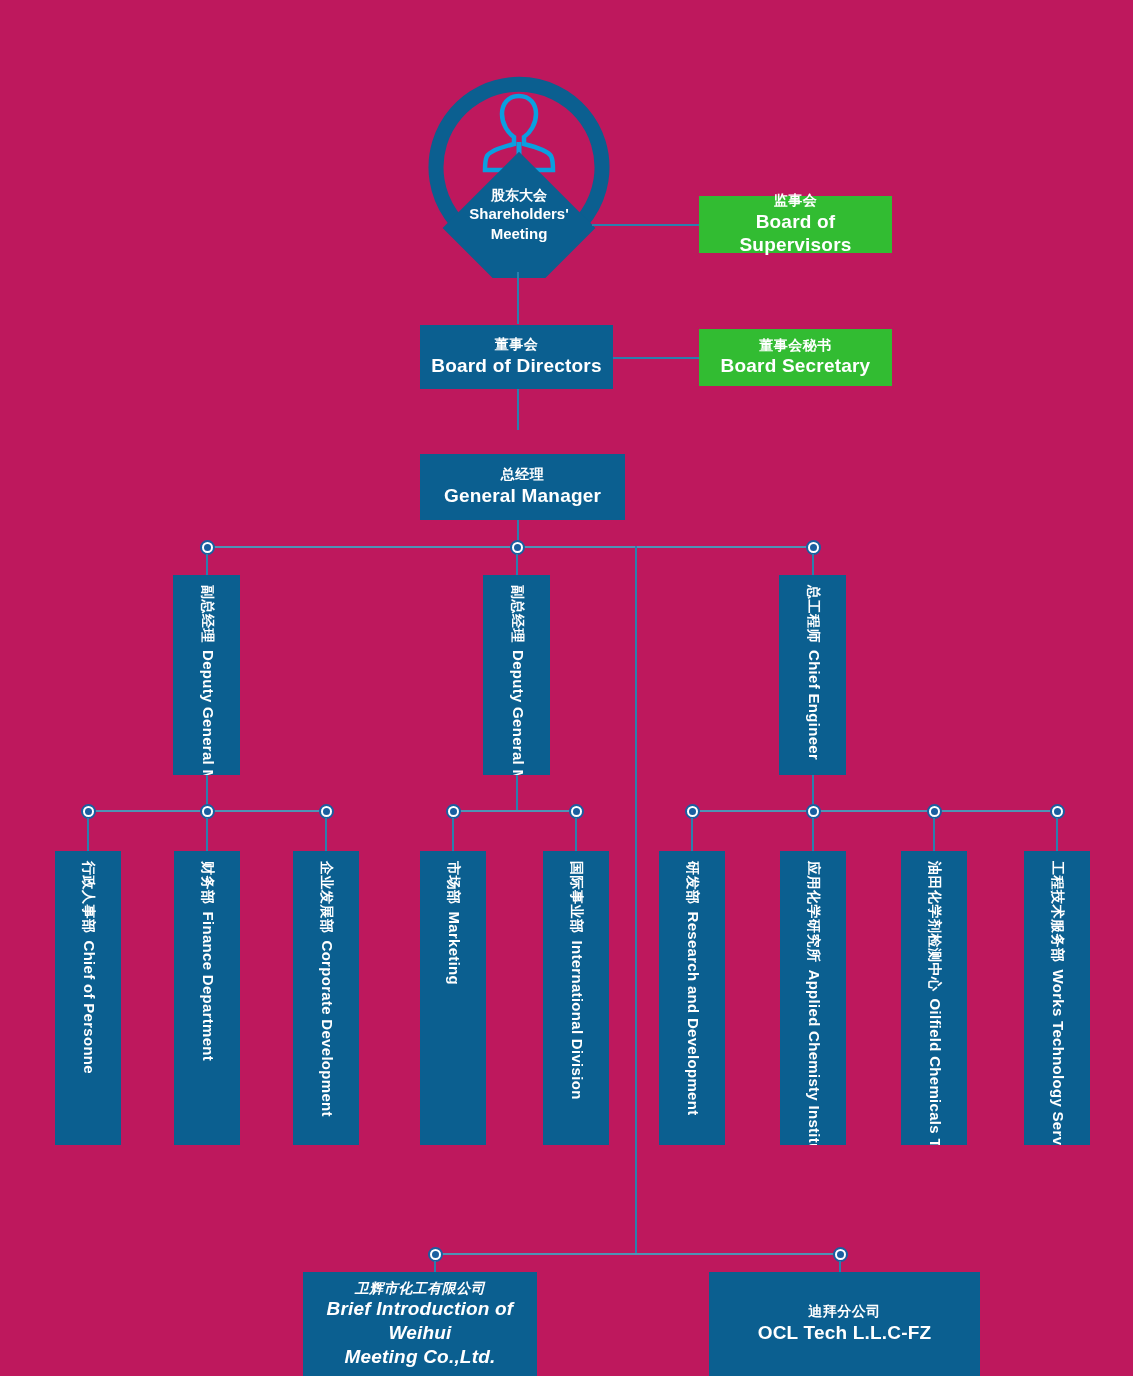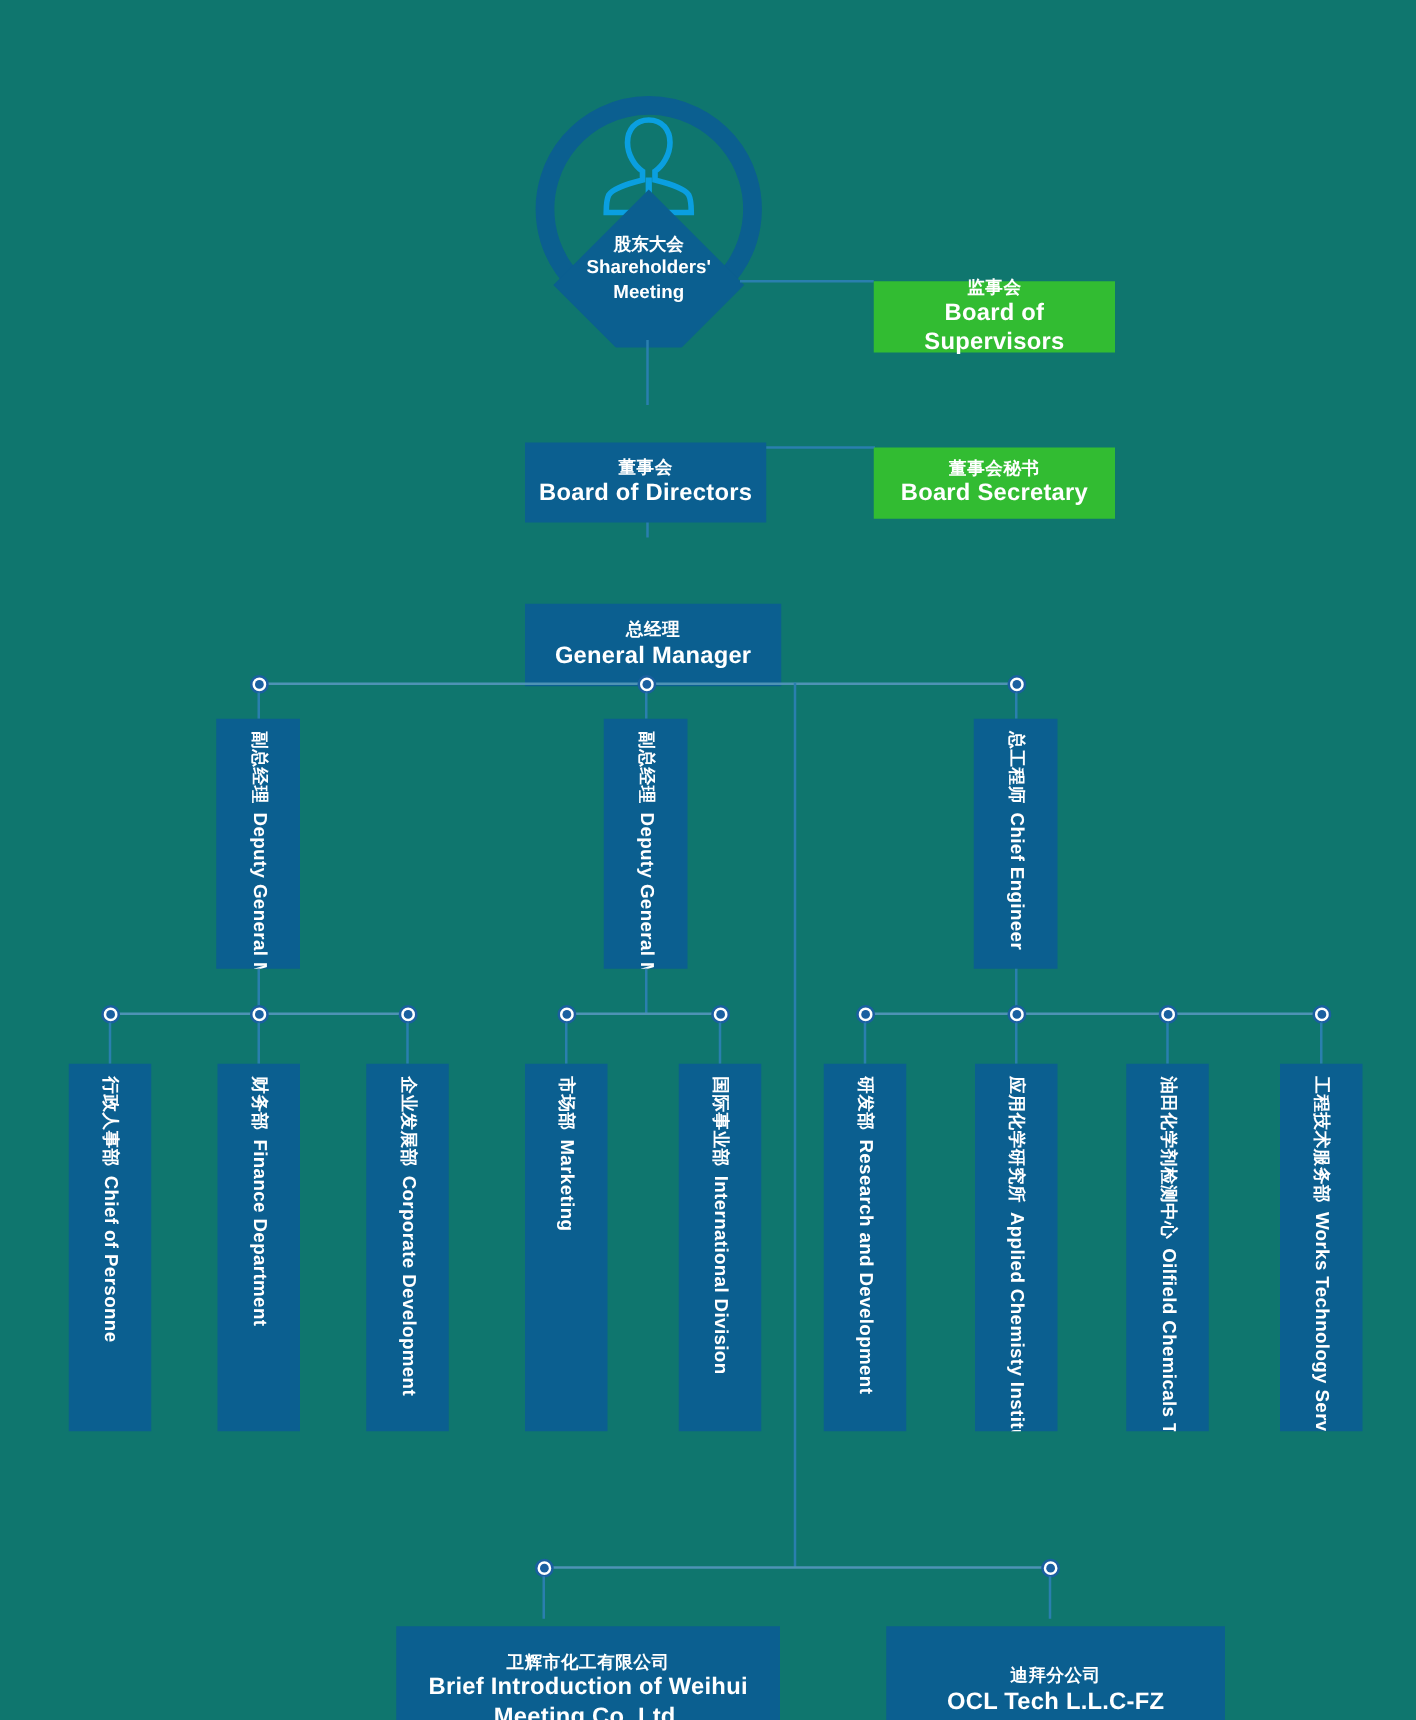--- a/index.html
+++ b/index.html
@@ -6,34 +6,33 @@
   * { box-sizing: border-box; }
   html, body {
     margin: 0; padding: 0;
     background: #ffffff;
     font-family: "Liberation Sans", "DejaVu Sans", sans-serif;
   }
   #chart {
     position: relative;
     width: 1133px;
     height: 1376px;
-    background: #0f766e;
+    background: #be185d;
     overflow: hidden;
   }
 
   
   .box {
     position: absolute;
     display: flex;
     align-items: center;
     justify-content: center;
     text-align: center;
     color: #ffffff;
     line-height: 1.25;
-    margin-top: 29px;
   }
   .box.blue  { background: #0b5f90; }
   .box.green { background: #32bc32; }
 
   .box .cn {
     display: block;
     font-weight: bold;
     font-size: 14px;
     letter-spacing: .5px;
   }
@@ -309,21 +308,21 @@
   </div>
 
   <div class="ln h thin" style="left:435px; top:1253px; width:405px;"></div>
 
   <div class="node" style="left:435px; top:1254px;"></div>
   <div class="node" style="left:840px; top:1254px;"></div>
 
   <div class="ln v" style="left:434px; top:1261px; height:34px;"></div>
   <div class="ln v" style="left:839px; top:1261px; height:34px;"></div>
 
-  <div class="box blue" style="left:317px; top:1272px; width:307px; height:104px;">
+  <div class="box blue" style="left:303px; top:1272px; width:234px; height:104px;font-style:italic;">
     <div>
       <span class="cn">卫辉市化工有限公司</span>
       <span class="en">Brief Introduction of Weihui</span>
       <span class="en">Meeting Co.,Ltd.</span>
     </div>
   </div>
 
   <div class="box blue" style="left:709px; top:1272px; width:271px; height:104px;justify-content:center;">
     <div>
       <span class="cn">迪拜分公司</span>

